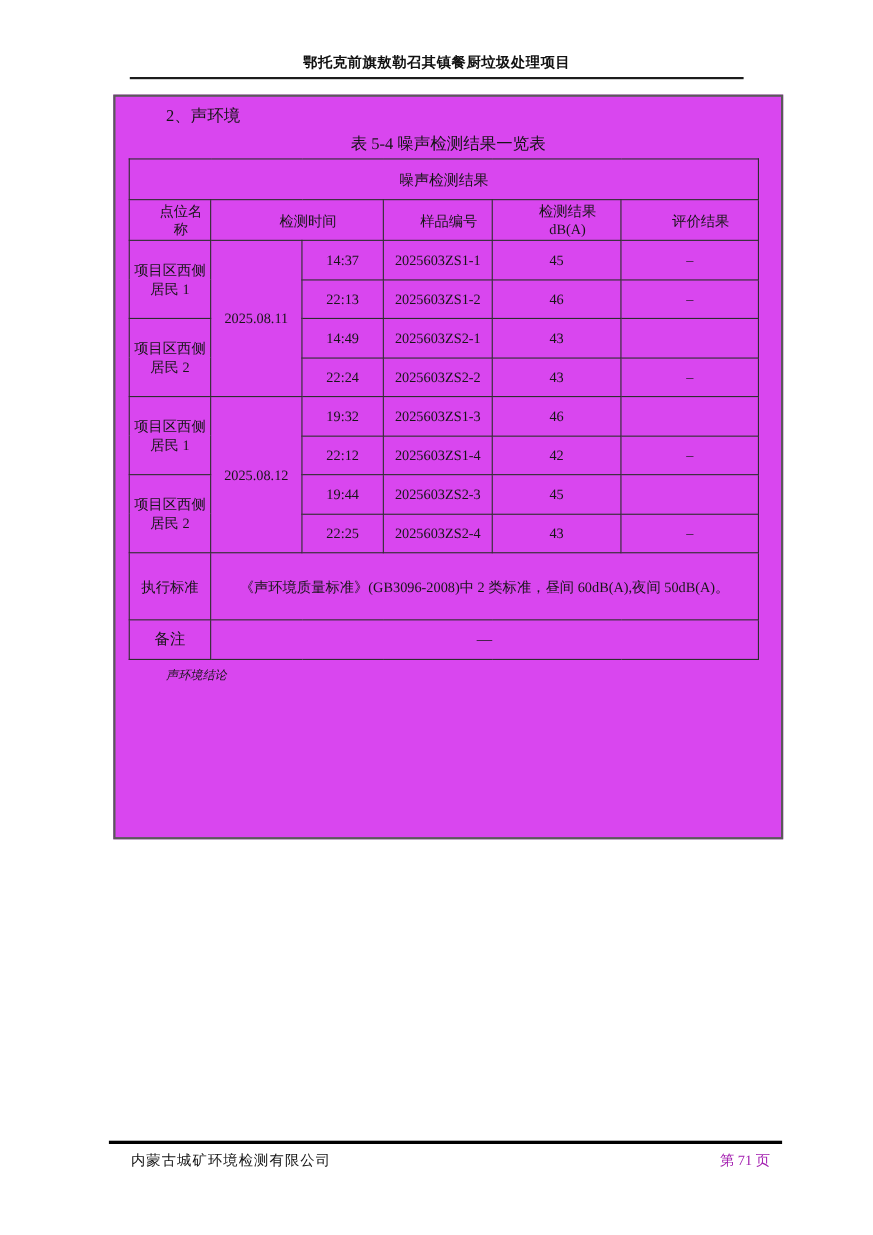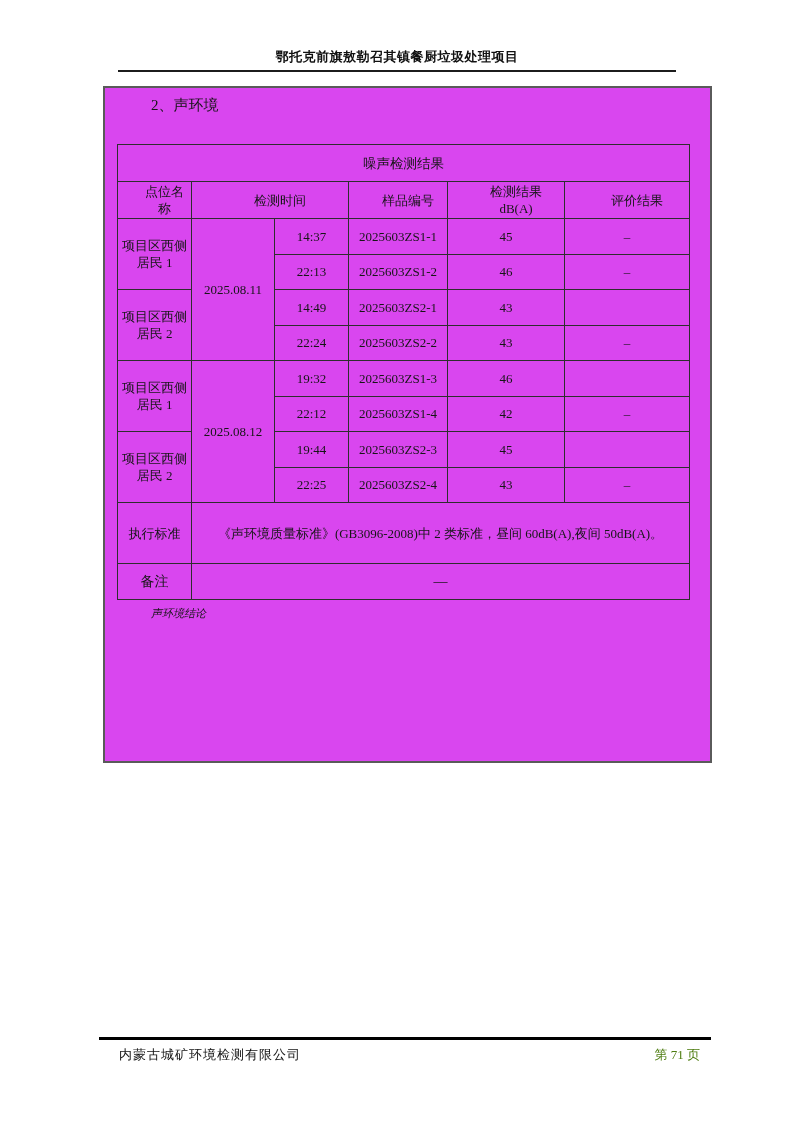--- a/index.html
+++ b/index.html
@@ -68,34 +68,35 @@
   .footer-rule{
     position:absolute;top:1037px;left:99px;width:612px;height:3px;
     background:#000000;
   }
   .footer-company{
     position:absolute;top:1046px;left:119px;
     font-size:13px;letter-spacing:1px;color:#111;
   }
   .footer-page{
     position:absolute;top:1046px;right:94px;
-    font-size:13px;color:#4d7c0f;
+    font-size:13px;color:#a21caf;
   }
 </style>
 </head>
 <body>
 
 <div class="page">
 
   <div class="doc-header-title">鄂托克前旗敖勒召其镇餐厨垃圾处理项目</div>
   <div class="doc-header-rule"></div>
 
   <div class="content-box">
 
     <div class="section-heading">2、声环境</div>
+    <div class="table-caption">表 5-4 噪声检测结果一览表</div>
 
     <table class="noise-table">
       <colgroup>
         <col style="width:74px">
           <col style="width:83px">
           <col style="width:74px">
         <col style="width:99px">
           <col style="width:117px">
           <col style="width:125px">
       </colgroup>

